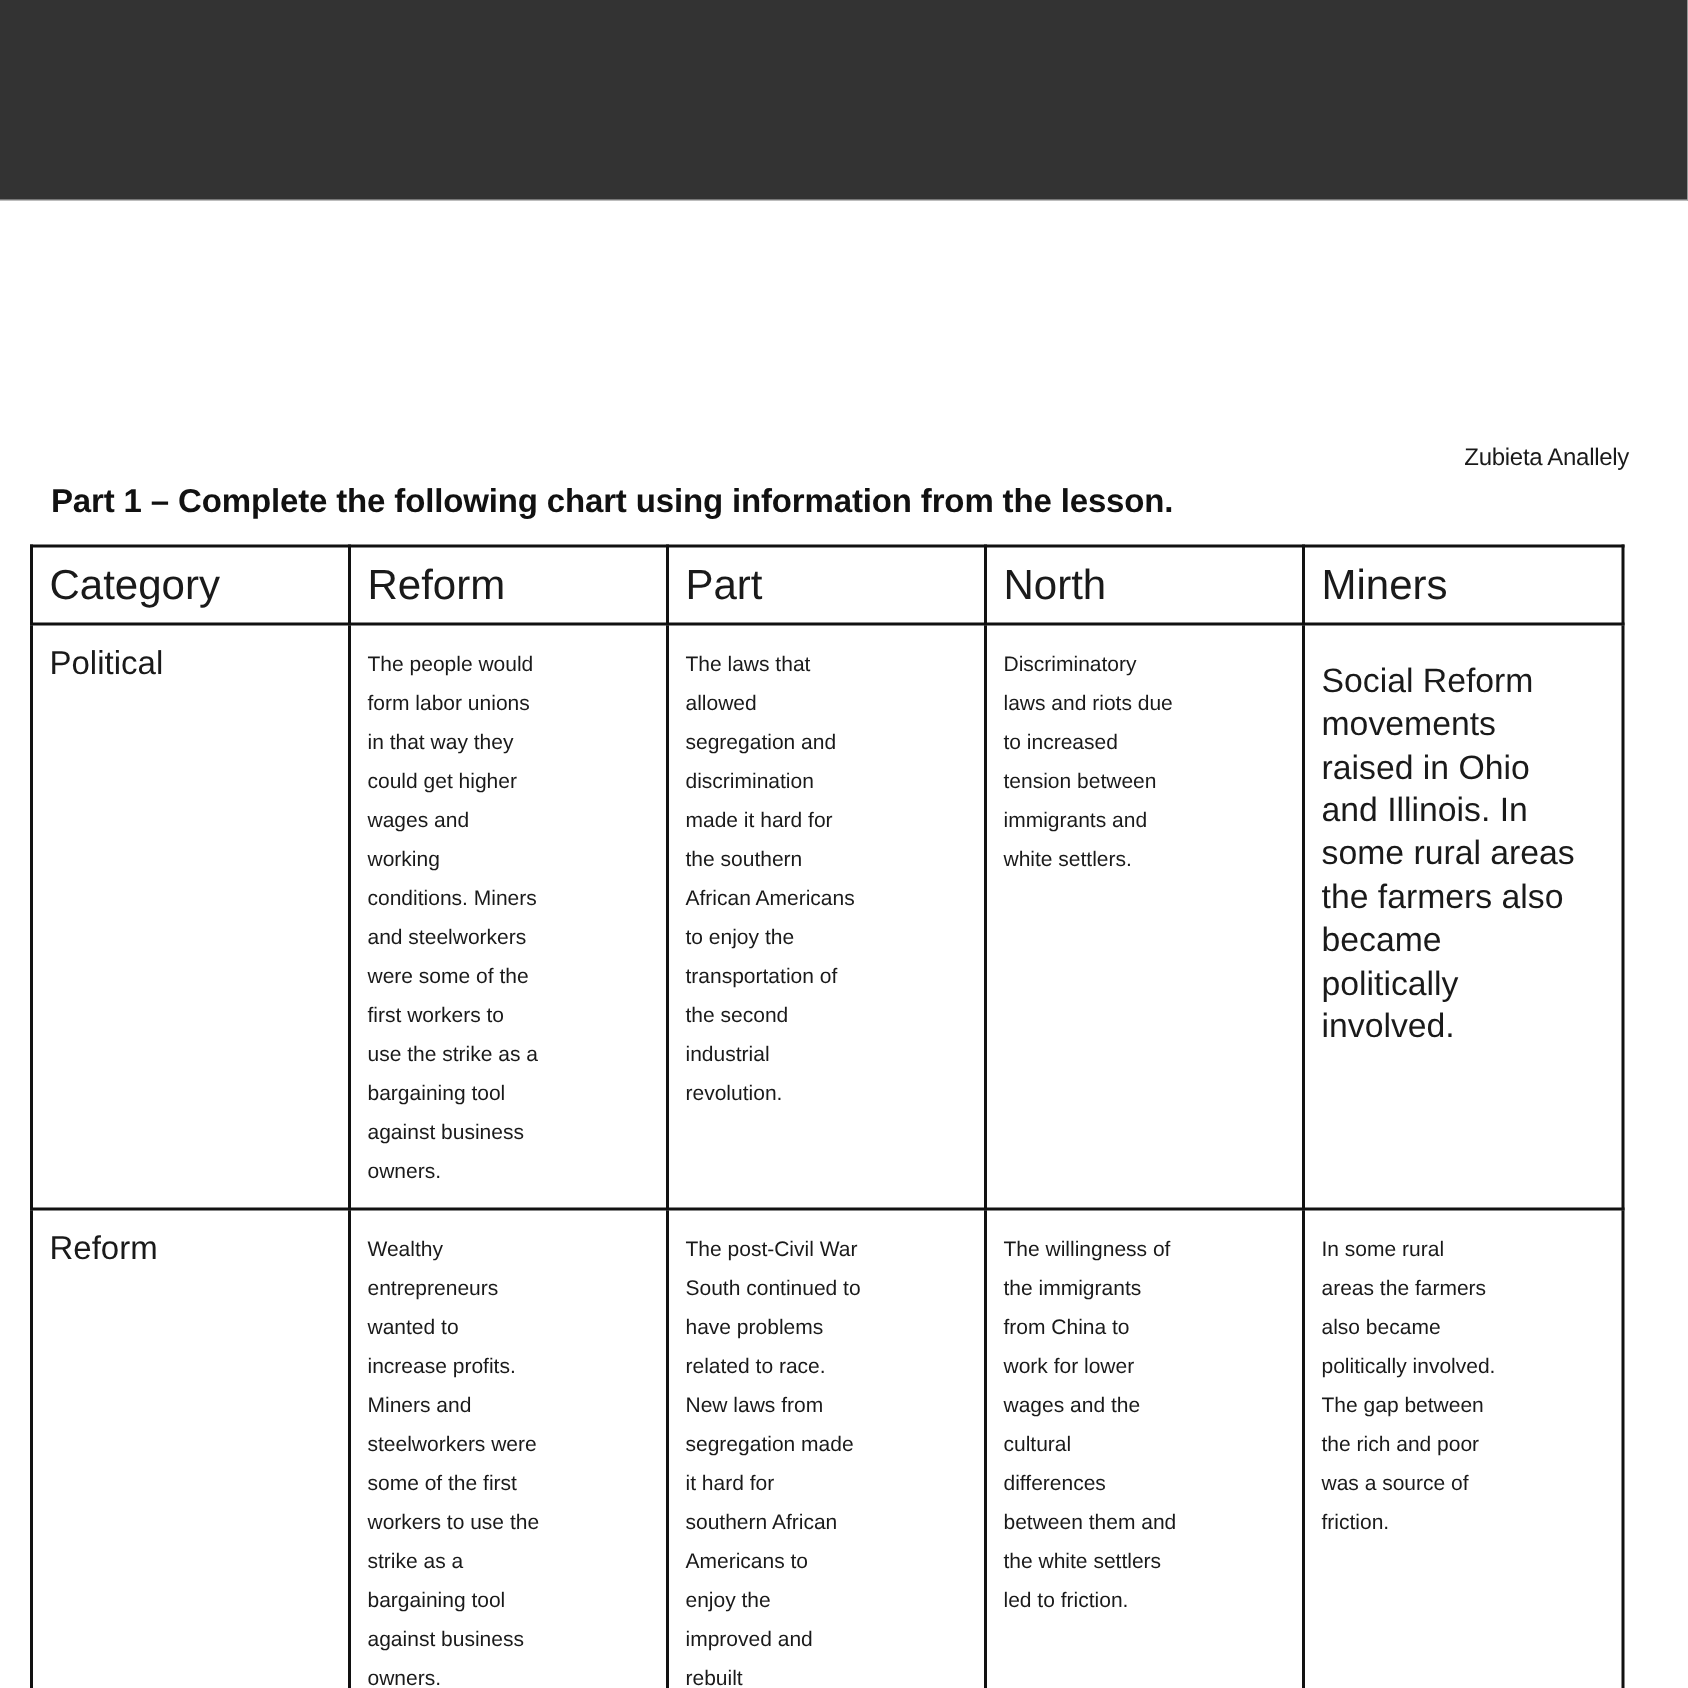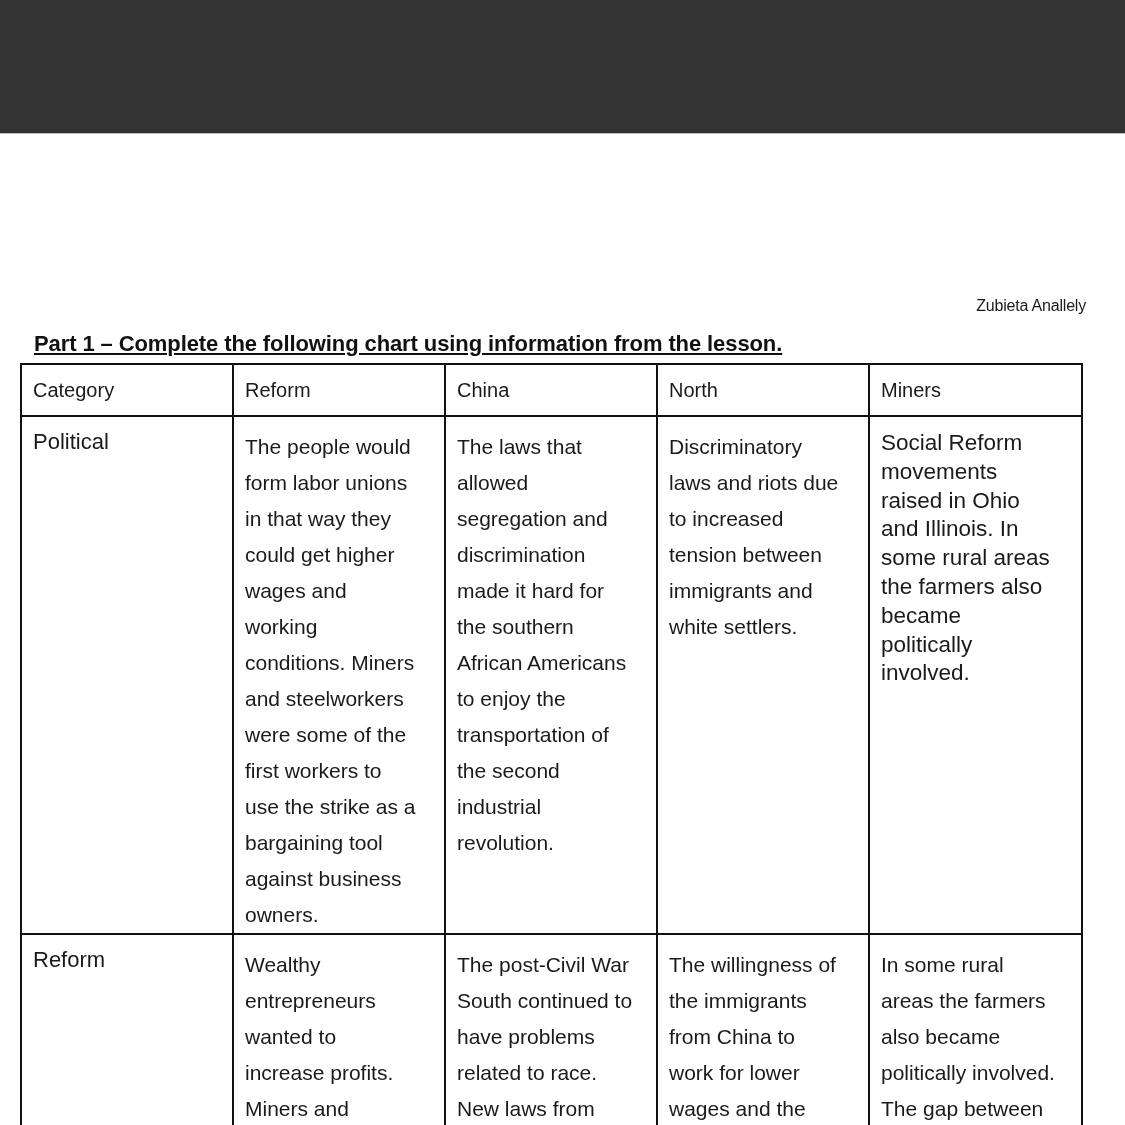--- a/index.html
+++ b/index.html
@@ -30,59 +30,58 @@
   .student-name {
     position: absolute;
     top: 297px;
     right: 39px;
     font-size: 16px;
     letter-spacing: -0.2px;
     color: #1a1a1a;
   }
   .instructions {
     position: absolute;
-    top: 331px;
+    top: 321px;
     left: 34px;
     font-size: 22px;
     font-weight: bold;
     letter-spacing: -0.1px;
     color: #111;
-    text-decoration: underline;
   }
   table.chart {
     position: absolute;
     left: 20px;
     top: 363px;
     border-collapse: collapse;
     table-layout: fixed;
     width: 1061px;
   }
   table.chart td, table.chart th {
     border: 2px solid #111;
     vertical-align: top;
     text-align: left;
     font-weight: normal;
     padding: 0 10px 0 11px;
     color: #1a1a1a;
   }
   table.chart th {
     height: 50px;
-    font-size: 20px;
+    font-size: 28px;
     line-height: 50px;
   }
   .cell-text {
-    font-size: 21px;
-    line-height: 36px;
+    font-size: 14px;
+    line-height: 26px;
     padding-top: 12px;
     white-space: pre-line;
   }
   .cell-text.large {
     font-size: 22.5px;
     line-height: 28.8px;
-    padding-top: 12px;
+    padding-top: 23px;
   }
   .row-label {
     font-size: 22px;
     line-height: 26px;
     padding-top: 12px;
   }
   tr.row-political td { height: 388px; }
   tr.row-social td { height: 330px; }
 </style>
 </head>
@@ -101,21 +100,21 @@
     <col style="width:212px">
     <col style="width:212px">
     <col style="width:212px">
     <col style="width:212px">
     <col style="width:213px">
   </colgroup>
   <thead>
     <tr>
       <th>Category</th>
       <th>Reform</th>
-      <th>China</th>
+      <th>Part</th>
       <th>North</th>
       <th>Miners</th>
     </tr>
   </thead>
   <tbody>
     <tr class="row-political">
       <td>
         <div class="row-label">Political</div>
       </td>
       <td>

